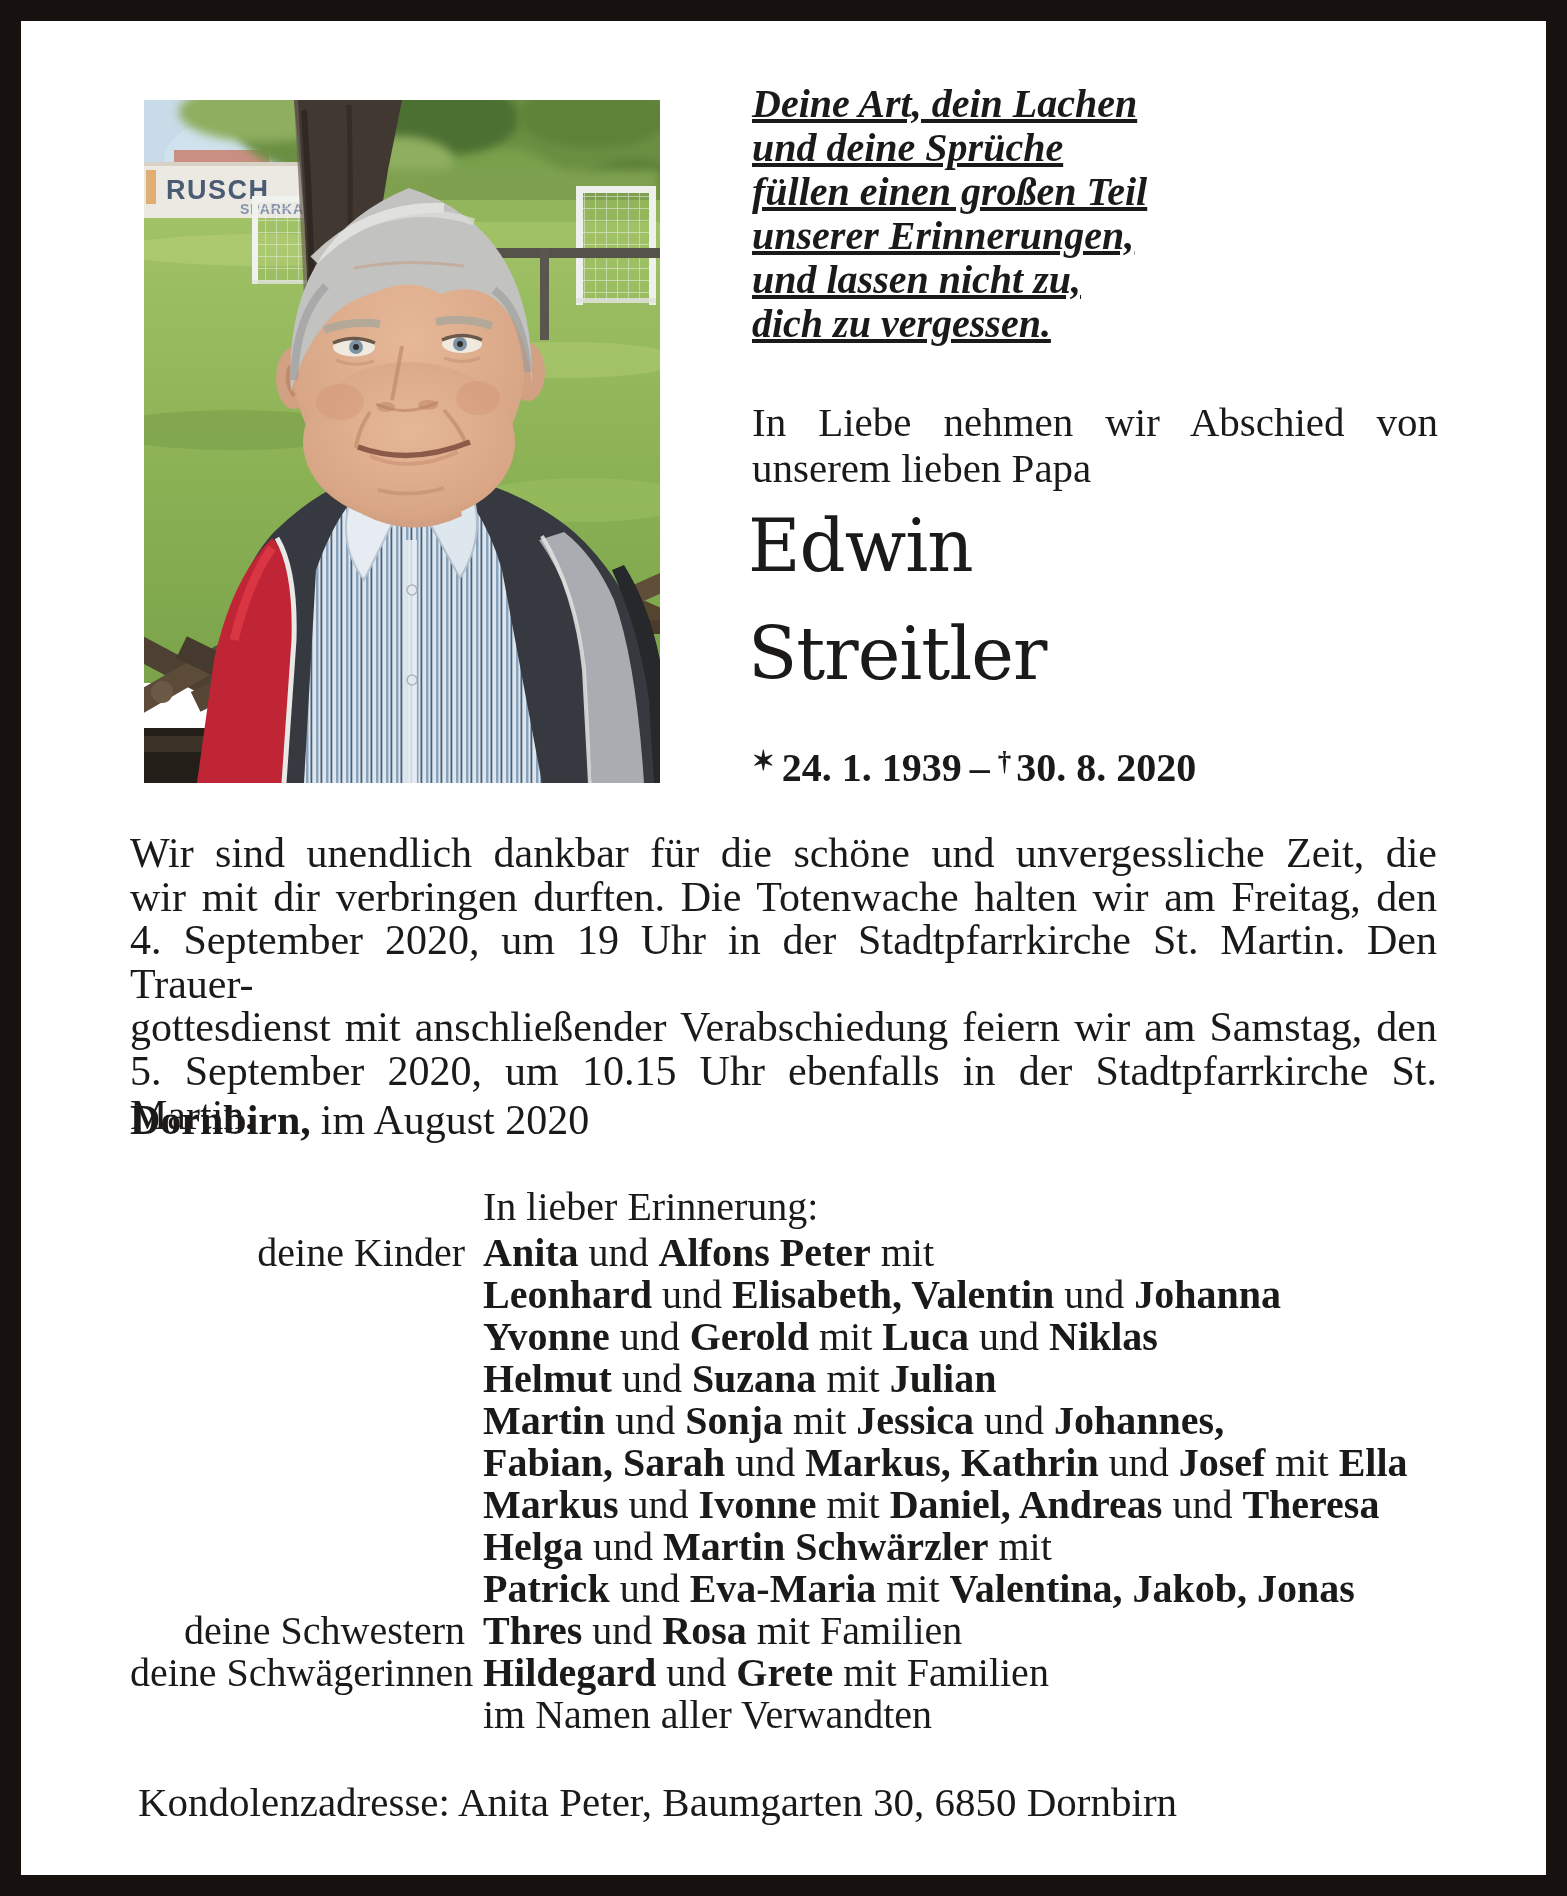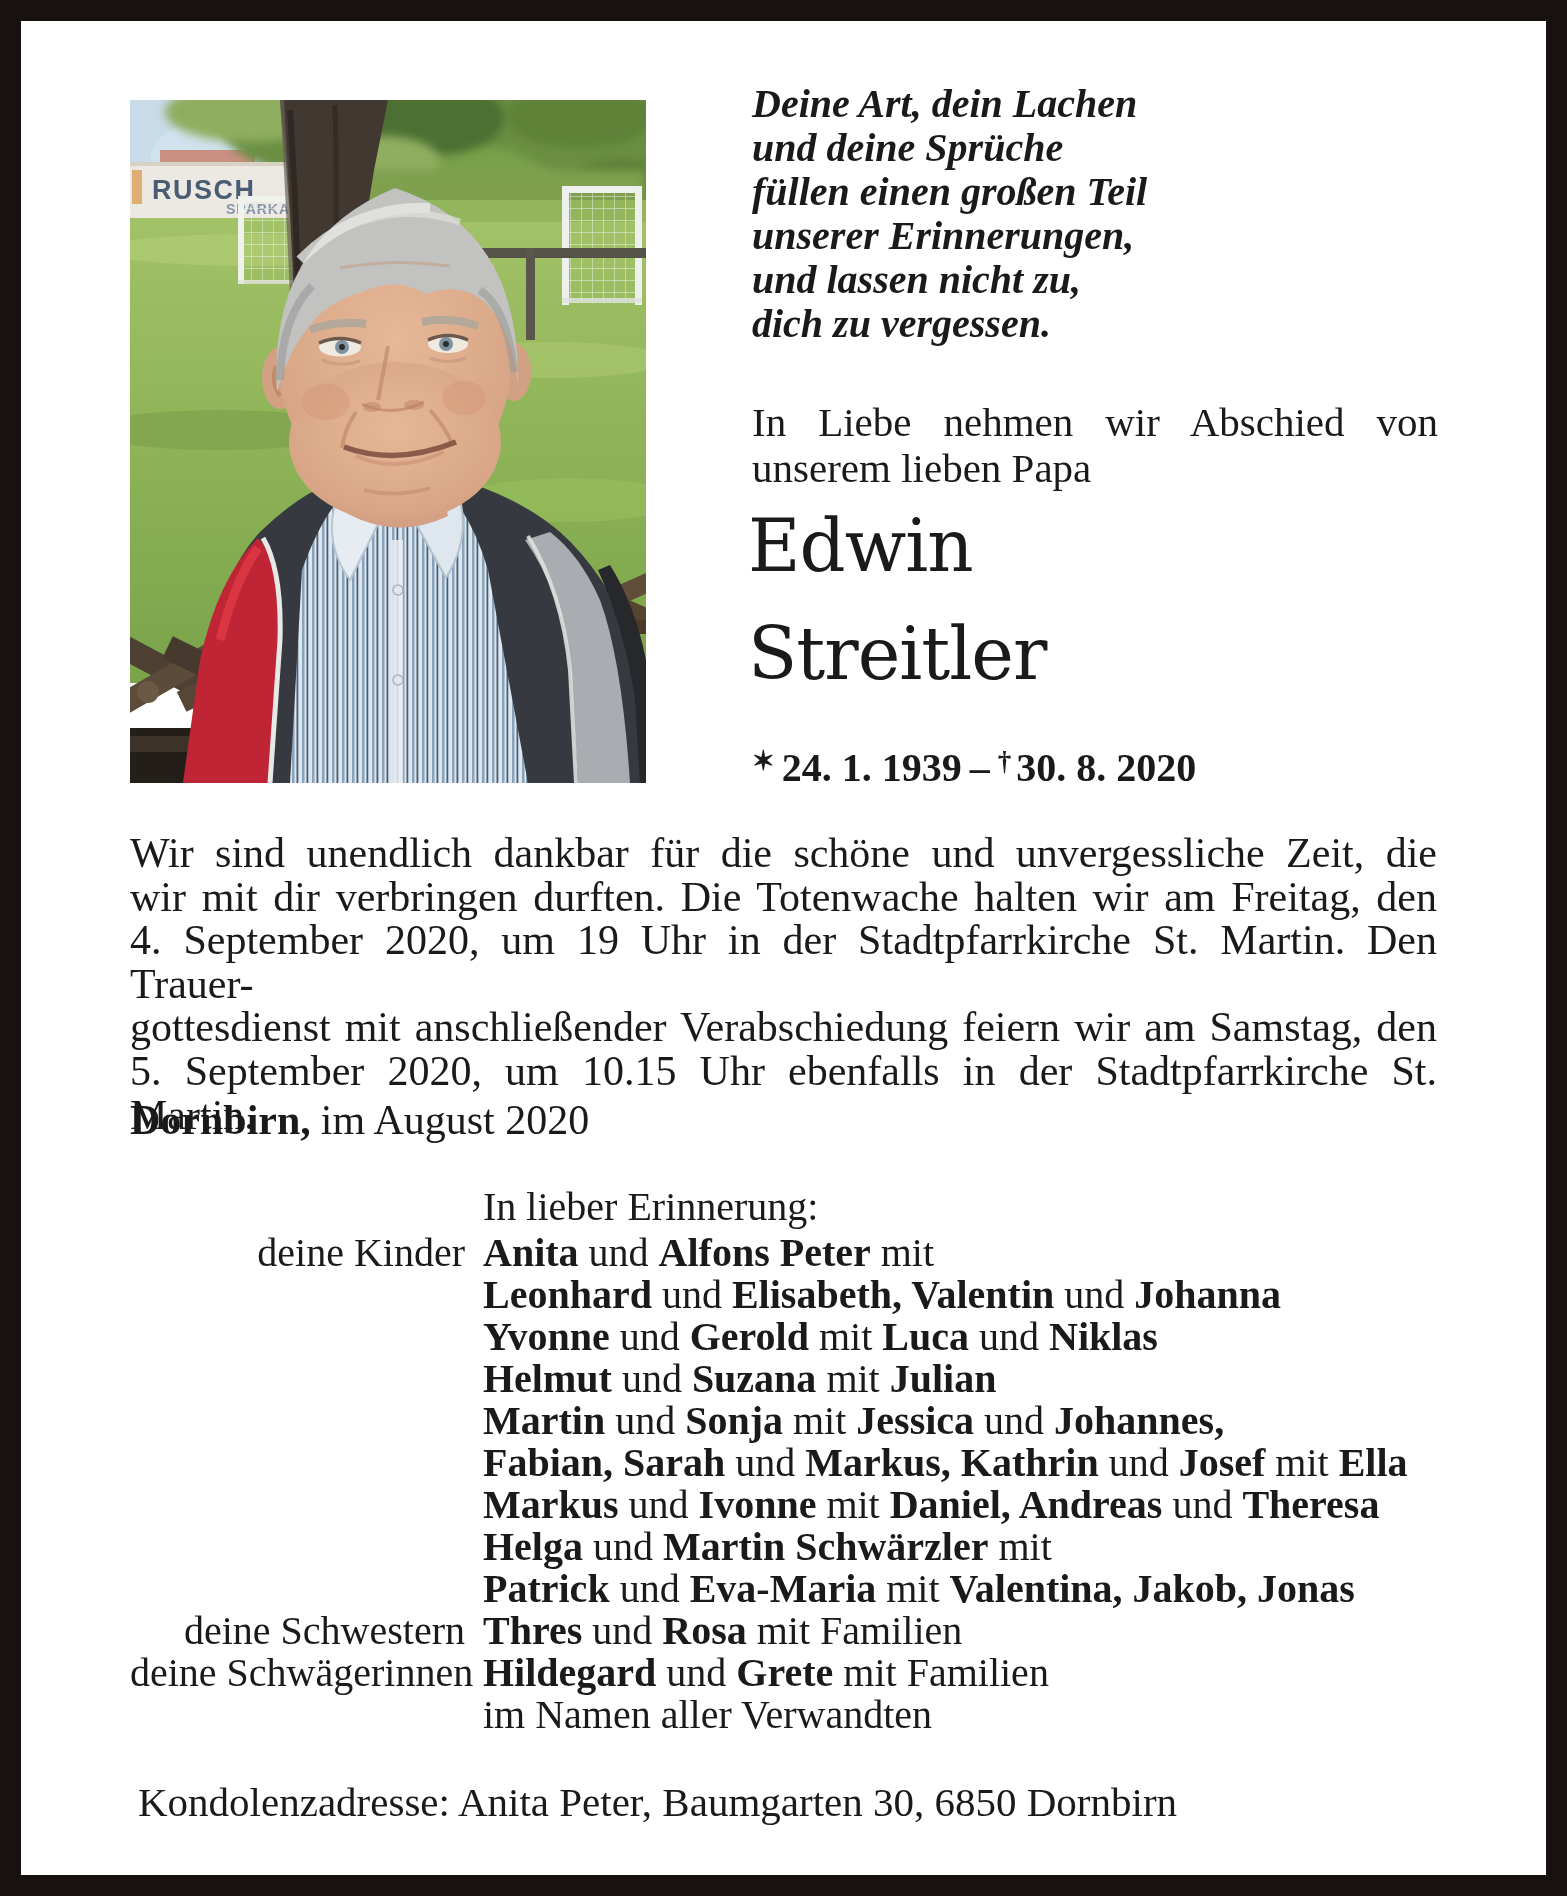--- a/index.html
+++ b/index.html
@@ -13,24 +13,24 @@
   }
   .frame{
     position:absolute;inset:0;
     border:21px solid #17120f;
     pointer-events:none;
     z-index:50;
   }
   .abs{position:absolute;}
 
   
-  .photo{left:130px;top:100px;width:516px;height:874px;}
-
-  
-  .poem{left:752px;top:82px;font-style:italic;font-size:40px;line-height:44px;font-weight:600;}
+  .photo{left:144px;top:100px;width:516px;height:874px;}
+
+  
+  .poem{left:752px;top:82px;font-style:italic;font-size:40px;line-height:44px;font-weight:600;text-decoration:underline;}
   .poem div{white-space:nowrap;}
 
   
   .intro{left:752px;top:399px;width:686px;font-size:41px;line-height:46px;}
   .jline{text-align:justify;text-align-last:justify;}
 
   
   .name{left:748px;top:492px;font-family:"DejaVu Serif","Liberation Serif",serif;
         font-size:72px;line-height:108px;font-weight:400;letter-spacing:-1px;}
 

